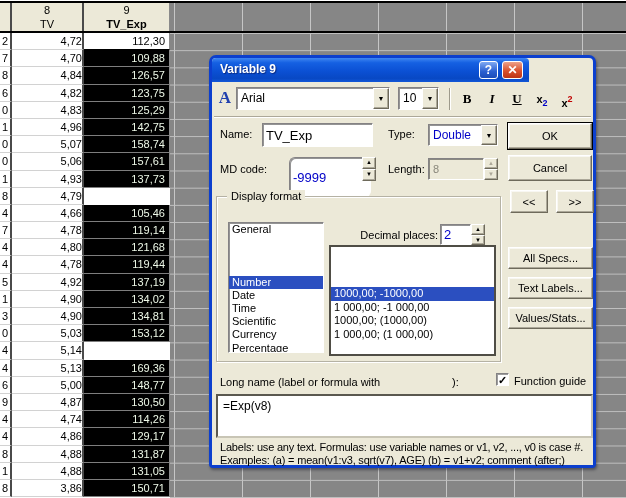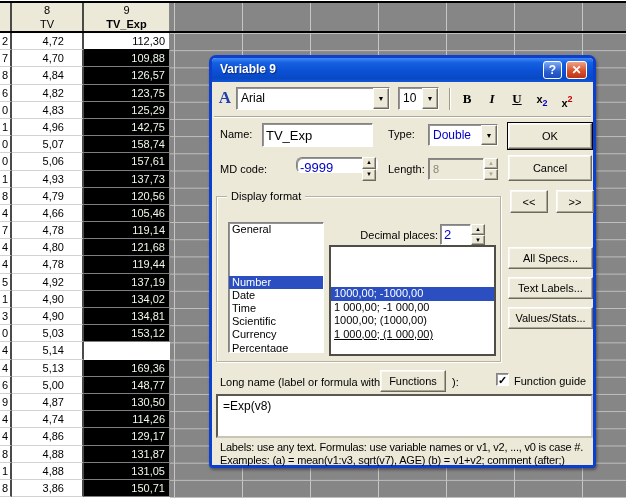--- a/index.html
+++ b/index.html
@@ -20,28 +20,28 @@
   .shead { display:flex; height:28px; background:#ece9d8; }
   .shead .hc { border-right:2px solid #4a4a4a; text-align:center; font-size:11px; color:#000; line-height:14px; }
   .hc.h-strip { width:12px; }
   .hc.h-tv { width:72px; }
   .hc.h-tvexp { width:86px; border-right:1px solid #8a8a8a; }
   .hc.h-tvexp .vname { font-weight:bold; }
   .srows { position:absolute; top:30px; left:0; width:170px; }
   .srow { display:flex; height:17.2px; }
   .cell { font-size:11px; line-height:16px; overflow:hidden; white-space:nowrap; }
   .c-strip { width:12px; border-right:2px solid #4a4a4a; border-bottom:1px solid #d2d2d2; text-align:right; padding-right:2px; color:#000; background:#fff; }
-  .c-tv { width:72px; border-right:2px solid #4a4a4a; border-bottom:1px solid #d2d2d2; text-align:right; padding-right:18px; color:#000; background:#fff; }
+  .c-tv { width:72px; border-right:2px solid #4a4a4a; border-bottom:1px solid #d2d2d2; text-align:right; padding-right:0; color:#000; background:#fff; }
   .c-tvexp { width:86px; border-right:1px solid #8a8a8a; border-bottom:1px solid #7e7e7e; text-align:right; padding-right:4px; background:#000; color:#eef9e8; }
   .srow.active .c-tvexp { background:#fff; color:#000; border-bottom:1px solid #000; }
 
   
   .dialog { left:209px; top:55px; width:387px; height:413px; border:3px solid #0c3fce;
     border-radius:7px 7px 4px 4px; background:#ece9d8; z-index:5; box-shadow:1px 2px 3px rgba(0,0,20,.4); }
-  .titlebar { position:absolute; left:0; top:0; width:381px; height:24px; border-radius:4px 4px 0 0;
+  .titlebar { position:absolute; left:0; top:0; width:317px; height:24px; border-radius:4px 4px 0 0;
     background:linear-gradient(180deg,#3f87f2 0%,#1560e2 20%,#0b50d4 55%,#0848c4 85%,#1257d8 100%); }
   .title { position:absolute; left:8px; top:4px; color:#fff; font-size:12px; font-weight:bold; text-shadow:1px 1px 1px #0a2a80; }
   .capbtn { position:absolute; top:3px; width:19px; height:18px; border:1px solid #fff; border-radius:3px;
     color:#fff; font-weight:bold; font-size:12px; text-align:center; line-height:16px; }
   .helpbtn { right:31px; background:linear-gradient(180deg,#7fa9f2,#2a5fd0 60%,#1c4cb8); }
   .closebtn { right:6px; width:21px; background:linear-gradient(180deg,#eda28a,#d9502c 55%,#bc3415); }
   .client { position:absolute; left:0; top:24px; width:381px; height:383px; background:#ece9d8; }
 
   .lbl { position:absolute; font-size:11px; color:#000; white-space:nowrap; }
   .btn { position:absolute; background:#ece9d8; border:1px solid; border-color:#fff #6e6a5b #6e6a5b #fff;
@@ -161,21 +161,20 @@
 
         <div class="srow">
           <div class="cell c-strip">1</div>
           <div class="cell c-tv">4,93</div>
           <div class="cell c-tvexp">137,73</div>
         </div>
 
         <div class="srow">
           <div class="cell c-strip">8</div>
           <div class="cell c-tv">4,79</div>
-          <div class="cell c-tvexp">120,56</div>
         </div>
 
         <div class="srow">
           <div class="cell c-strip">4</div>
           <div class="cell c-tv">4,66</div>
           <div class="cell c-tvexp">105,46</div>
         </div>
 
         <div class="srow">
           <div class="cell c-strip">7</div>
@@ -305,21 +304,21 @@
         <input value="TV_Exp" style="">
       </div>
       <span class="lbl" style="left:176px;top:46px;">Type:</span>
       <div class="combo sunken" style="left:216px;top:42px;width:70px;height:22px;">
         <span class="cval blueval">Double</span>
         <span class="arrow">▼</span>
       </div>
       <button class="btn default" style="left:296px;top:41px;width:84px;height:26px;">OK</button>
 
       <span class="lbl" style="left:8px;top:81px;">MD code:</span>
-      <div class="field sunken blue" style="left:84px;top:75px;width:82px;height:16px;border-radius:6px;">
+      <div class="field sunken blue" style="left:77px;top:75px;width:82px;height:40px;border-radius:6px;">
         <input value="-9999" style="">
       </div>
       <div class="spin" style="left:150px;top:75px;height:24px;">
         <span>▲</span>
         <span>▼</span>
       </div>
       <span class="lbl" style="left:176px;top:81px;">Length:</span>
       <div class="field sunken" style="left:216px;top:76px;width:56px;height:22px;background:#ece9d8;">
         <span class="lbl gray" style="left:4px;top:4px;">8</span>
       </div>
@@ -353,29 +352,28 @@
       </div>
       <div class="spin" style="left:259px;top:142px;height:21px;">
         <span>▲</span>
         <span>▼</span>
       </div>
       <div class="listbox formatlist" style="left:117px;top:163px;width:167px;height:111px;">
 
       <div class="litem selected" style="height:13.5px;">1000,00; -1000,00</div>
           <div class="litem" style="height:13.5px;">1 000,00; -1 000,00</div>
           <div class="litem" style="height:13.5px;">1000,00; (1000,00)</div>
-          <div class="litem" style="height:13.5px;text-decoration:underline;">1 000,00; (1 000,00)</div>
+          <div class="litem" style="height:13.5px;">1 000,00; (1 000,00)</div>
         </div>
 
       <button class="btn" style="left:296px;top:165px;width:85px;height:22px;">All Specs...</button>
       <button class="btn" style="left:296px;top:195px;width:85px;height:22px;">Text Labels...</button>
       <button class="btn" style="left:296px;top:225px;width:85px;height:22px;">Values/Stats...</button>
 
       <span class="lbl" style="left:8px;top:294px;">Long name (label or formula with</span>
-      <button class="btn" style="left:168px;top:288px;width:66px;height:22px;">Functions</button>
       <span class="lbl" style="left:240px;top:294px;">):</span>
       <span class="checkbox" style="left:284px;top:291px;">✓</span>
       <span class="lbl" style="left:302px;top:293px;">Function guide</span>
 
       <div class="formulabox">=Exp(v8)</div>
 
       <span class="hint" style="left:8px;top:359px;">Labels: use any text.  Formulas: use variable names or v1, v2, ..., v0 is case #.</span>
       <span class="hint" style="left:8px;top:372px;">Examples:   (a) = mean(v1:v3, sqrt(v7), AGE)   (b) = v1+v2; comment (after;)</span>
     </div>
   </div>

